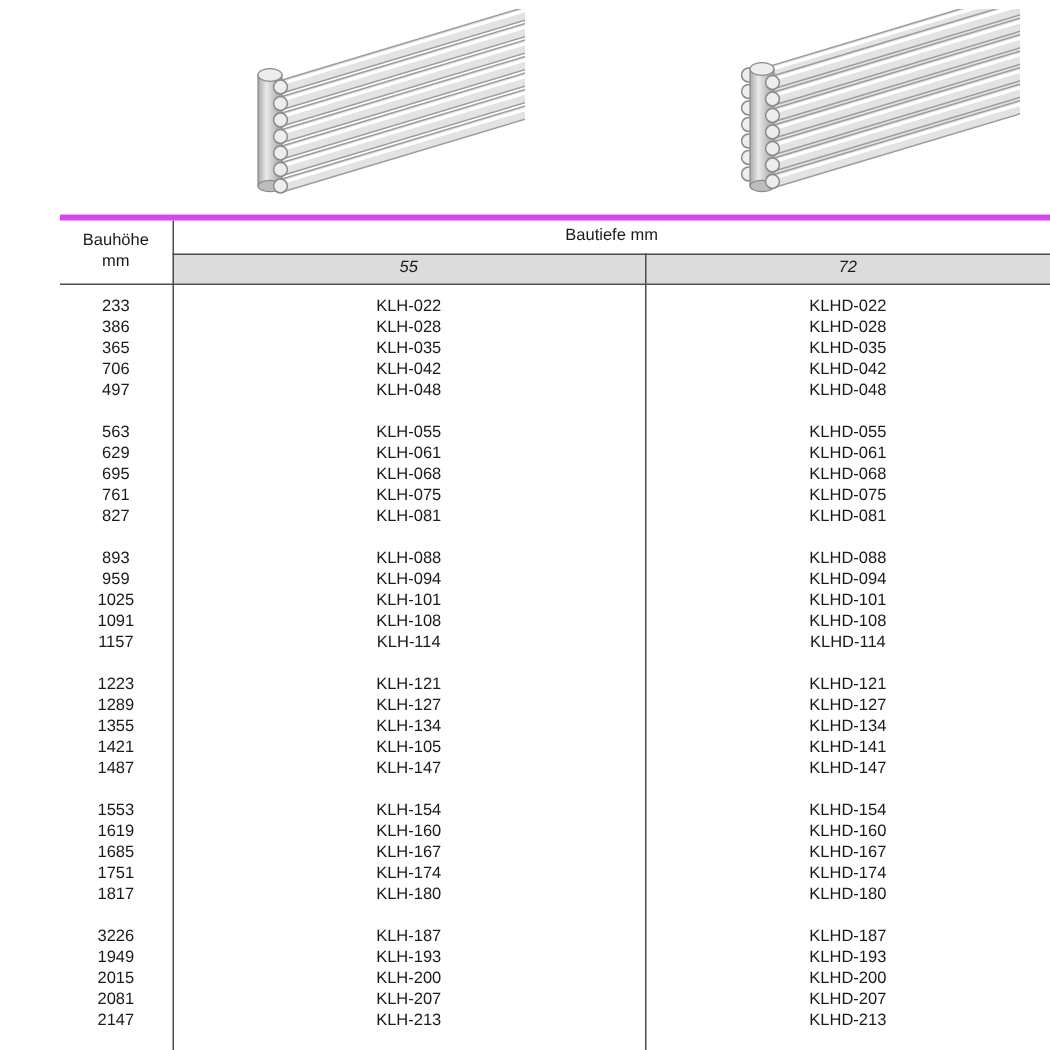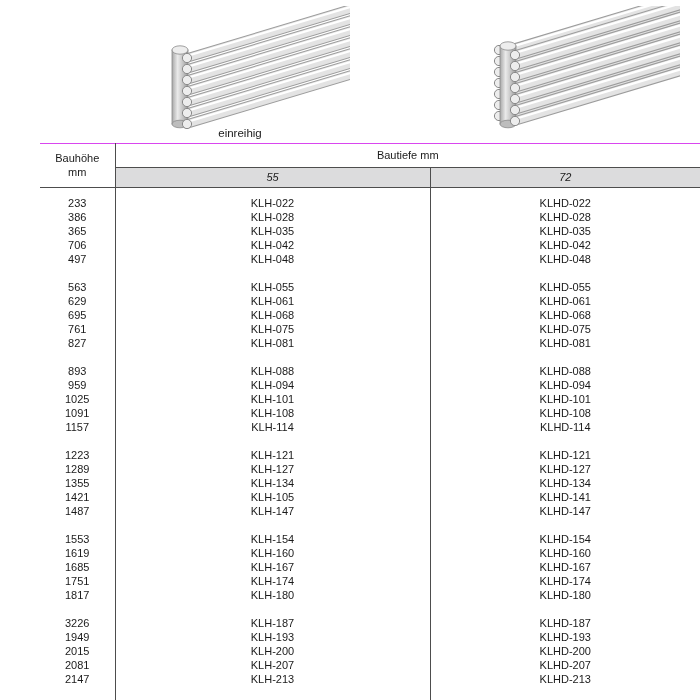--- a/index.html
+++ b/index.html
@@ -22,21 +22,21 @@
   #illus-right { left:460px; }
 
   
   table.spec {
     position:absolute; left:40px; top:143px; width:660px;
     border-collapse:collapse; table-layout:fixed;
     font-size:11px; color:#1a1a1a;
   }
   .spec th { font-weight:normal; }
   .spec th, .spec td { text-align:center; vertical-align:middle; padding:0; line-height:1.25; }
-  .bl-t { border-top:1px solid #d946ef; }
+  .bl-t { border-top:4px solid #d946ef; }
   .bl-b { border-bottom:1px solid #4d4d4d; }
   .bl-r { border-right:1px solid #4d4d4d; }
   .band { background:#dcdcdd;font-style:italic; }
   tr.hrow1 { height:24px; }
   tr.hrow2 { height:20px; }
   tbody tr { height:14px; }
   tbody tr.sp-top { height:9px; }
   tbody tr.sp { height:14px; }
   tbody tr.fill { height:30px; }
 </style>
@@ -83,21 +83,20 @@
       <g class="nf">
           <circle cx="57" cy="52" r="4.6" fill="#ededed" stroke="#8a8a8a" stroke-width="1"></circle>
           <circle cx="57" cy="63" r="4.6" fill="#ededed" stroke="#8a8a8a" stroke-width="1"></circle>
           <circle cx="57" cy="74" r="4.6" fill="#ededed" stroke="#8a8a8a" stroke-width="1"></circle>
           <circle cx="57" cy="85" r="4.6" fill="#ededed" stroke="#8a8a8a" stroke-width="1"></circle>
           <circle cx="57" cy="96" r="4.6" fill="#ededed" stroke="#8a8a8a" stroke-width="1"></circle>
           <circle cx="57" cy="107" r="4.6" fill="#ededed" stroke="#8a8a8a" stroke-width="1"></circle>
           <circle cx="57" cy="118" r="4.6" fill="#ededed" stroke="#8a8a8a" stroke-width="1"></circle>
         </g>
     </svg>
-    <div class="cap">einreihig</div>
   </div>
 
   <div class="illus" id="illus-right">
     <svg width="220" height="125" viewBox="0 0 220 125">
       <defs>
         <linearGradient id="cg2" x1="0" y1="0" x2="1" y2="0">
           <stop offset="0" stop-color="#a8a8a8"></stop>
           <stop offset="0.35" stop-color="#eaeaea"></stop>
           <stop offset="1" stop-color="#9e9e9e"></stop>
         </linearGradient>

